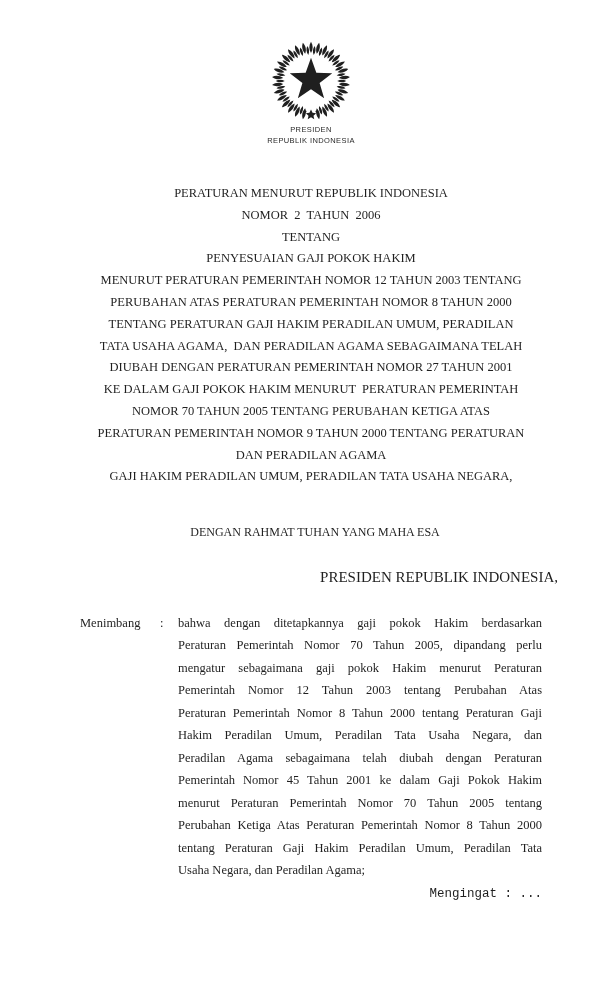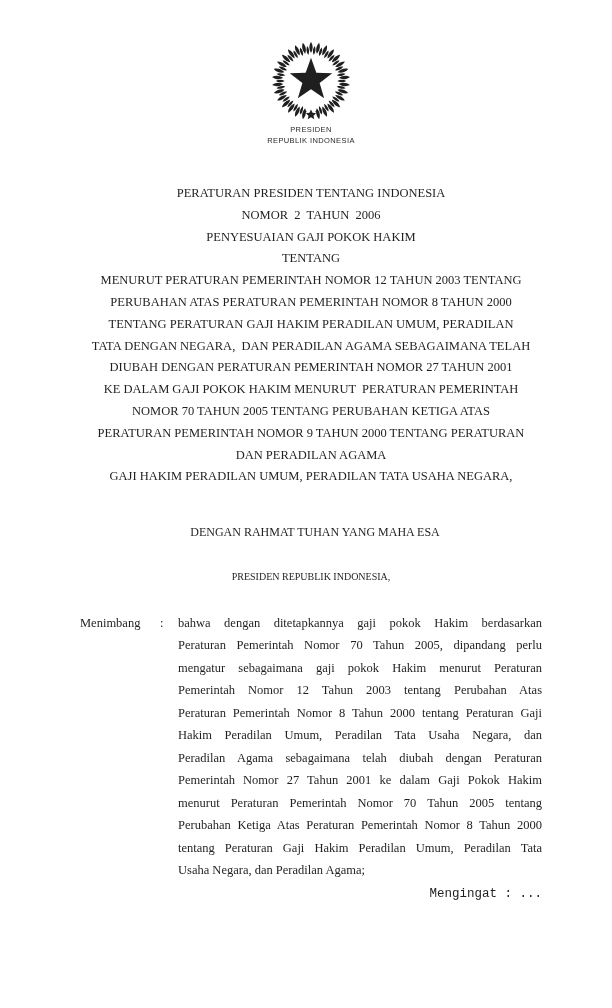--- a/index.html
+++ b/index.html
@@ -42,23 +42,23 @@
     text-align: center;
   }
   .title-line { white-space: pre-wrap; }
   
   .invocation {
     position: absolute; top: 521px; left: 4px;
     width: 462px; text-align: center;
     font-size: 12px; line-height: 22px;
   }
   .issuer {
-    position: absolute; top: 566px; left: 0;
-    width: 462px; text-align: center;
-    font-size: 10px; line-height: 22px;
+    position: absolute; top: 566px; left: 16px;
+    width: 462px; text-align: right;
+    font-size: 15px; line-height: 22px;
   }
   
   .consider {
     position: absolute; top: 612px; left: 0;
     width: 462px; font-size: 12.5px;
   }
   .c-label { position: absolute; left: 0; top: 0; line-height: 22.45px; }
   .c-colon { position: absolute; left: 80px; top: 0; line-height: 22.45px; }
   .c-body  { margin-left: 98px; width: 364px; }
   .p-line {
@@ -161,28 +161,28 @@
       </svg>
     </div>
 
     <div class="org-lines">
       <div>PRESIDEN</div>
       <div>REPUBLIK INDONESIA</div>
     </div>
 
     <div class="title-block">
 
-    <div class="title-line">PERATURAN PRESIDEN TENTANG INDONESIA</div>
+    <div class="title-line">PERATURAN MENURUT REPUBLIK INDONESIA</div>
         <div class="title-line">NOMOR  2  TAHUN  2006</div>
+        <div class="title-line">TENTANG</div>
         <div class="title-line">PENYESUAIAN GAJI POKOK HAKIM</div>
-        <div class="title-line">TENTANG</div>
         <div class="title-line">MENURUT PERATURAN PEMERINTAH NOMOR 12 TAHUN 2003 TENTANG</div>
         <div class="title-line">PERUBAHAN ATAS PERATURAN PEMERINTAH NOMOR 8 TAHUN 2000</div>
         <div class="title-line">TENTANG PERATURAN GAJI HAKIM PERADILAN UMUM, PERADILAN</div>
-        <div class="title-line">TATA DENGAN NEGARA,  DAN PERADILAN AGAMA SEBAGAIMANA TELAH</div>
+        <div class="title-line">TATA USAHA AGAMA,  DAN PERADILAN AGAMA SEBAGAIMANA TELAH</div>
         <div class="title-line">DIUBAH DENGAN PERATURAN PEMERINTAH NOMOR 27 TAHUN 2001</div>
         <div class="title-line">KE DALAM GAJI POKOK HAKIM MENURUT  PERATURAN PEMERINTAH</div>
         <div class="title-line">NOMOR 70 TAHUN 2005 TENTANG PERUBAHAN KETIGA ATAS</div>
         <div class="title-line">PERATURAN PEMERINTAH NOMOR 9 TAHUN 2000 TENTANG PERATURAN</div>
         <div class="title-line">DAN PERADILAN AGAMA</div>
         <div class="title-line">GAJI HAKIM PERADILAN UMUM, PERADILAN TATA USAHA NEGARA,</div>
       </div>
 
     <div class="invocation">DENGAN RAHMAT TUHAN YANG MAHA ESA</div>
 
@@ -193,21 +193,21 @@
       <span class="c-colon">:</span>
       <div class="c-body">
 
       <div class="p-line">bahwa dengan ditetapkannya gaji pokok Hakim berdasarkan</div>
           <div class="p-line">Peraturan Pemerintah Nomor 70 Tahun 2005, dipandang perlu</div>
           <div class="p-line">mengatur sebagaimana gaji pokok Hakim menurut Peraturan</div>
           <div class="p-line">Pemerintah Nomor 12 Tahun 2003 tentang Perubahan Atas</div>
           <div class="p-line">Peraturan Pemerintah Nomor 8 Tahun 2000 tentang Peraturan Gaji</div>
           <div class="p-line">Hakim Peradilan Umum, Peradilan Tata Usaha Negara, dan</div>
           <div class="p-line">Peradilan Agama sebagaimana telah diubah dengan Peraturan</div>
-          <div class="p-line">Pemerintah Nomor 27 Tahun 2001 ke dalam Gaji Pokok Hakim</div>
+          <div class="p-line">Pemerintah Nomor 45 Tahun 2001 ke dalam Gaji Pokok Hakim</div>
           <div class="p-line">menurut Peraturan Pemerintah Nomor 70 Tahun 2005 tentang</div>
           <div class="p-line">Perubahan Ketiga Atas Peraturan Pemerintah Nomor 8 Tahun 2000</div>
           <div class="p-line">tentang Peraturan Gaji Hakim Peradilan Umum, Peradilan Tata</div>
           <div class="p-line">Usaha Negara, dan Peradilan Agama;</div>
         </div>
     </div>
 
     <div class="footer-note">Mengingat : ...</div>
 
   </div>

